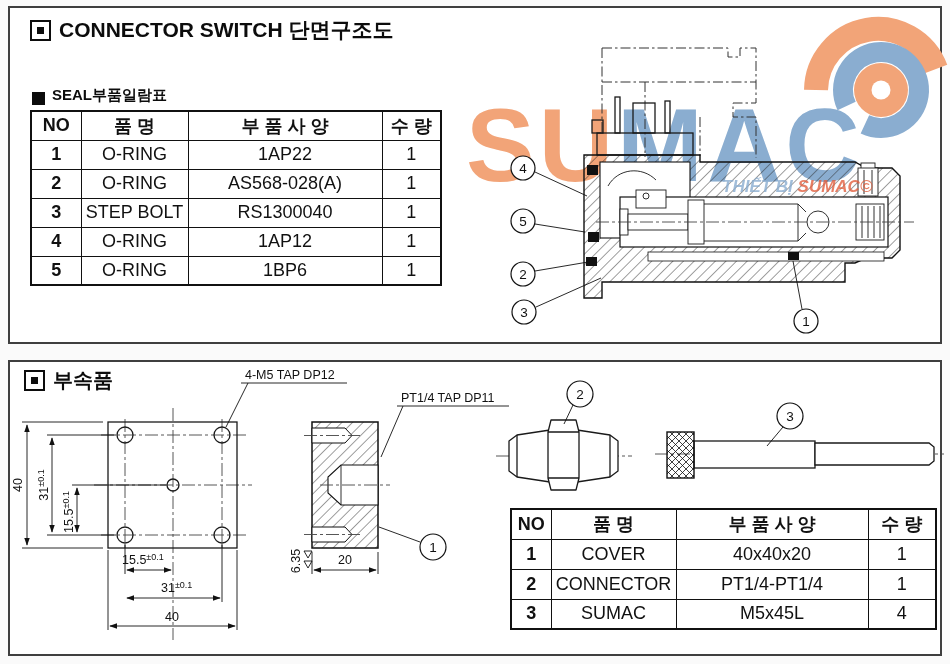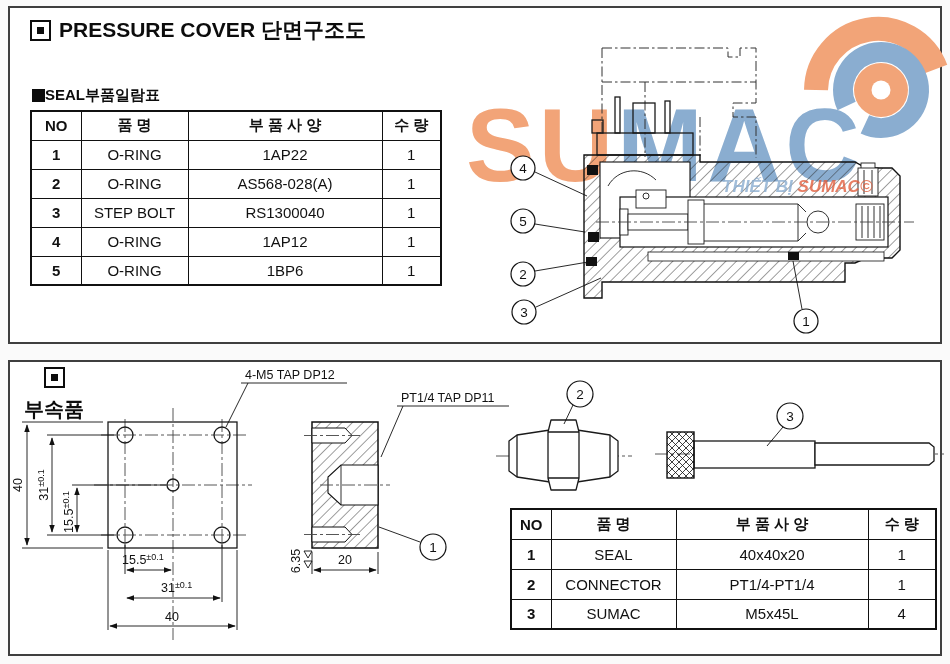--- a/index.html
+++ b/index.html
@@ -5,25 +5,25 @@
   html,body{margin:0;padding:0;background:#fafafa;font-family:"Liberation Sans",sans-serif;}
   .page{position:relative;width:950px;height:664px;background:#fafafa;overflow:hidden;}
   .panel{position:absolute;background:#fff;border:2px solid #3f3f3f;box-sizing:border-box;}
   #panel-top{left:8px;top:6px;width:934px;height:338px;}
   #panel-bottom{left:8px;top:360px;width:934px;height:296px;}
   .ptitle{position:absolute;display:flex;align-items:center;gap:8px;color:#0c0c0c;font-weight:bold;}
   .sq-icon{display:inline-flex;align-items:center;justify-content:center;width:17px;height:17px;border:2.5px solid #0c0c0c;}
   .sq-icon i{display:block;width:7px;height:7px;background:#0c0c0c;}
   .blk-bullet{display:inline-block;width:13px;height:13px;background:#0c0c0c;}
   .t1{font-size:21px;letter-spacing:0px;}
-  .t2{font-size:20px;flex-direction:column;}
-  .heading{position:absolute;display:flex;align-items:center;font-size:15px;font-weight:bold;color:#0c0c0c;}
+  .t2{font-size:20px;}
+  .heading{position:absolute;display:flex;align-items:flex-end;gap:7px;font-size:15px;font-weight:bold;color:#0c0c0c;}
   table.parts{border-collapse:collapse;position:absolute;table-layout:fixed;background:#fff;}
   table.parts td,table.parts th{border:1.4px solid #111;text-align:center;vertical-align:middle;
-    font-size:15px;color:#111;padding:0;overflow:hidden;white-space:nowrap;}
+    font-size:18px;color:#111;padding:0;overflow:hidden;white-space:nowrap;}
   table.parts{border:2px solid #111;}
   table.parts th{font-weight:bold;}
   td.no{font-weight:bold;}
   #seal-table{left:20px;top:102px;}
   #seal-table tr{height:29px;}
   #acc-table{left:500px;top:146px;}
   #acc-table tr{height:30px;}
   svg.overlay{position:absolute;left:0;top:0;pointer-events:none;}
   .lineart{stroke:#1a1a1a;fill:none;stroke-width:1.3;}
   .thin{stroke-width:0.9;}
@@ -38,21 +38,21 @@
 </head>
 <body>
 
 <div class="page">
 
   <div class="panel" id="panel-top">
     <div class="ptitle t1" style="left:20px;top:8px;">
       <span class="sq-icon">
           <i></i>
         </span>
-      <span>PRESSURE COVER 단면구조도</span>
+      <span>CONNECTOR SWITCH 단면구조도</span>
     </div>
     <div class="heading" style="left:22px;top:78px;">
       <span class="blk-bullet"></span>
       <span>SEAL부품일람표</span>
     </div>
 
     <table class="parts" id="seal-table">
       <colgroup>
           <col style="width:50px">
           <col style="width:107px">
@@ -117,21 +117,21 @@
         </colgroup>
       <tbody>
           <tr>
         <th>NO</th>
         <th>품 명</th>
         <th>부 품 사 양</th>
         <th>수 량</th>
       </tr>
       <tr>
         <td class="no">1</td>
-        <td>SEAL</td>
+        <td>COVER</td>
         <td>40x40x20</td>
         <td>1</td>
       </tr>
       <tr>
         <td class="no">2</td>
         <td>CONNECTOR</td>
         <td>PT1/4-PT1/4</td>
         <td>1</td>
       </tr>
       <tr>

